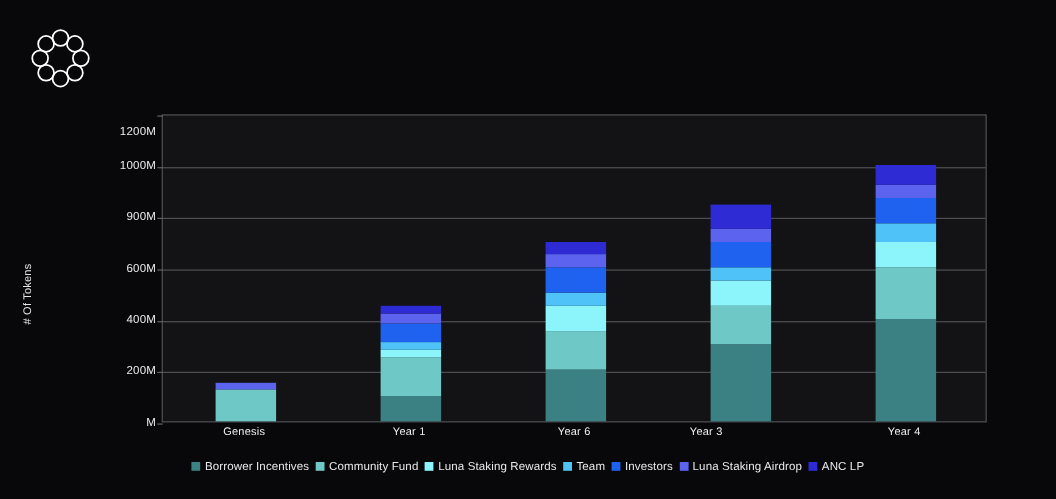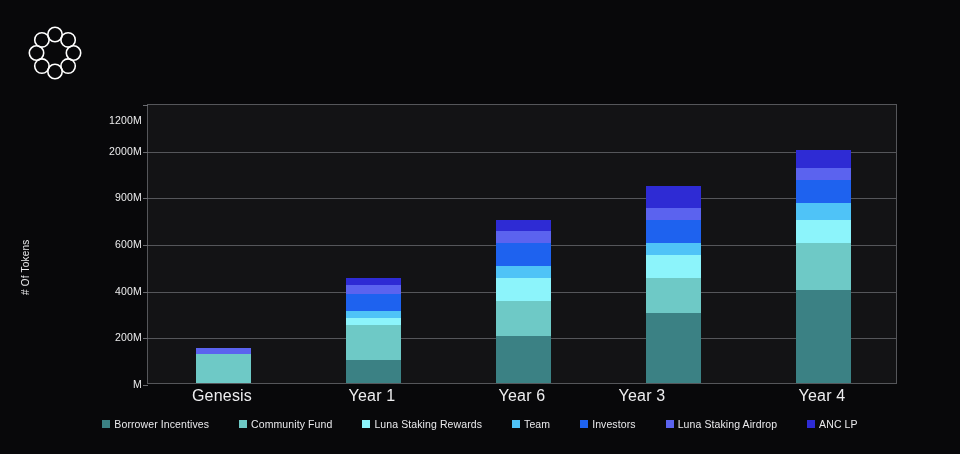--- a/index.html
+++ b/index.html
@@ -103,34 +103,34 @@
     left: 147px; top: 292px;
     width: 750px; height: 22px;
   }
   .x-label {
     position: absolute;
     top: 0;
     width: 110px;
     margin-left: -55px;
     text-align: center;
     color: #eeeef0;
-    font-size: 16px;
+    font-size: 10px;
     letter-spacing: 0.2px;
     white-space: nowrap;
   }
 
   
   .legend {
     position: absolute;
     left: 0; top: 418px;
     width: 960px;
     display: flex;
     justify-content: center;
     align-items: center;
-    gap: 30px;
+    gap: 6px;
   }
   .legend-item {
     display: flex;
     align-items: center;
     gap: 4px;
     white-space: nowrap;
   }
   .legend-swatch {
     width: 8px; height: 8px;
     flex: none;
@@ -162,21 +162,21 @@
       </svg>
     </span>
   </div>
 
   <div class="chart-wrap">
 
     <div class="y-axis-title"># Of Tokens</div>
 
     <div class="y-labels">
         <div class="y-label" style="top: 20px;">1200M</div>
-        <div class="y-label" style="top: 50.6667px;">2000M</div>
+        <div class="y-label" style="top: 50.6667px;">1000M</div>
         <div class="y-label" style="top: 97.3333px;">900M</div>
         <div class="y-label" style="top: 144px; margin-left: 22px;">600M</div>
         <div class="y-label" style="top: 190.667px;">400M</div>
         <div class="y-label" style="top: 237.333px;">200M</div>
         <div class="y-label" style="top: 284px;">M</div>
       </div>
 
     <div class="plot">
       <div class="grid-layer">
           <div class="tickmark" style="top: 0px;"></div>

